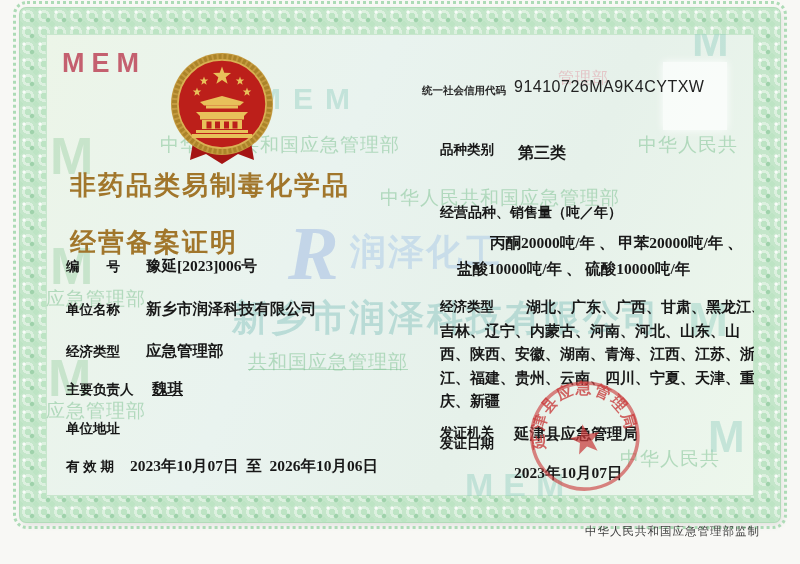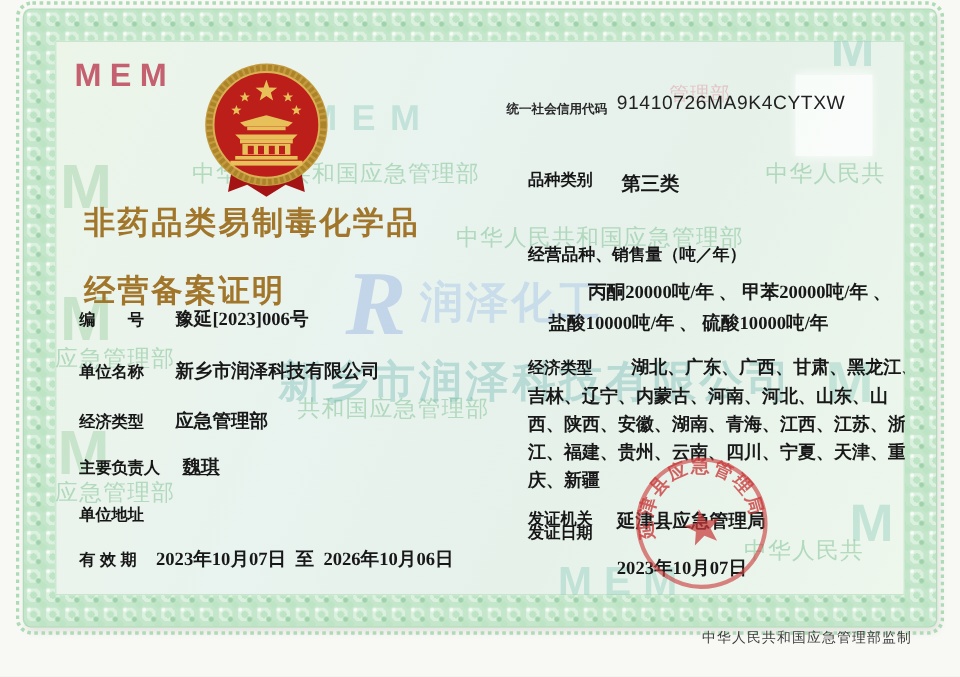--- a/index.html
+++ b/index.html
@@ -68,21 +68,21 @@
     <div class="cert-inner">
       <div class="layer">
 
         <span class="wm wm-m" style="left:30px;top:118px;">M</span>
         <span class="wm wm-m" style="left:30px;top:228px;">M</span>
         <span class="wm wm-m" style="left:28px;top:340px;">M</span>
         <span class="wm wm-green" style="left:140px;top:124px;">中华人民共和国应急管理部</span>
         <span class="wm wm-green" style="left:360px;top:177px;">中华人民共和国应急管理部</span>
         <span class="wm wm-green" style="left:26px;top:278px;">应急管理部</span>
         <span class="wm wm-green" style="left:26px;top:390px;">应急管理部</span>
-        <span class="wm wm-green" style="left:228px;top:320px;">共和国应急管理部</span>
+        <span class="wm wm-green" style="left:228px;top:341px;text-decoration:underline;">共和国应急管理部</span>
         <span class="wm wm-green" style="left:618px;top:124px;">中华人民共</span>
         <span class="wm wm-green" style="left:600px;top:438px;">中华人民共</span>
         <span class="wm wm-pink" style="left:538px;top:60px;">管理部</span>
         <span class="wm wm-teal" style="left:236px;top:74px;font-size:30px;letter-spacing:12px;">MEM</span>
         <span class="wm wm-teal" style="left:672px;top:8px;font-size:44px;">M</span>
         <span class="wm wm-teal" style="left:668px;top:284px;font-size:48px;">M</span>
         <span class="wm wm-teal" style="left:688px;top:404px;font-size:44px;">M</span>
         <span class="wm wm-teal" style="left:445px;top:458px;font-size:34px;letter-spacing:10px;">MEM</span>
         <span class="wm wm-company" style="left:212px;top:286px;">新乡市润泽科技有限公司</span>
         <span class="wm wm-r" style="left:268px;top:202px;">R</span>

